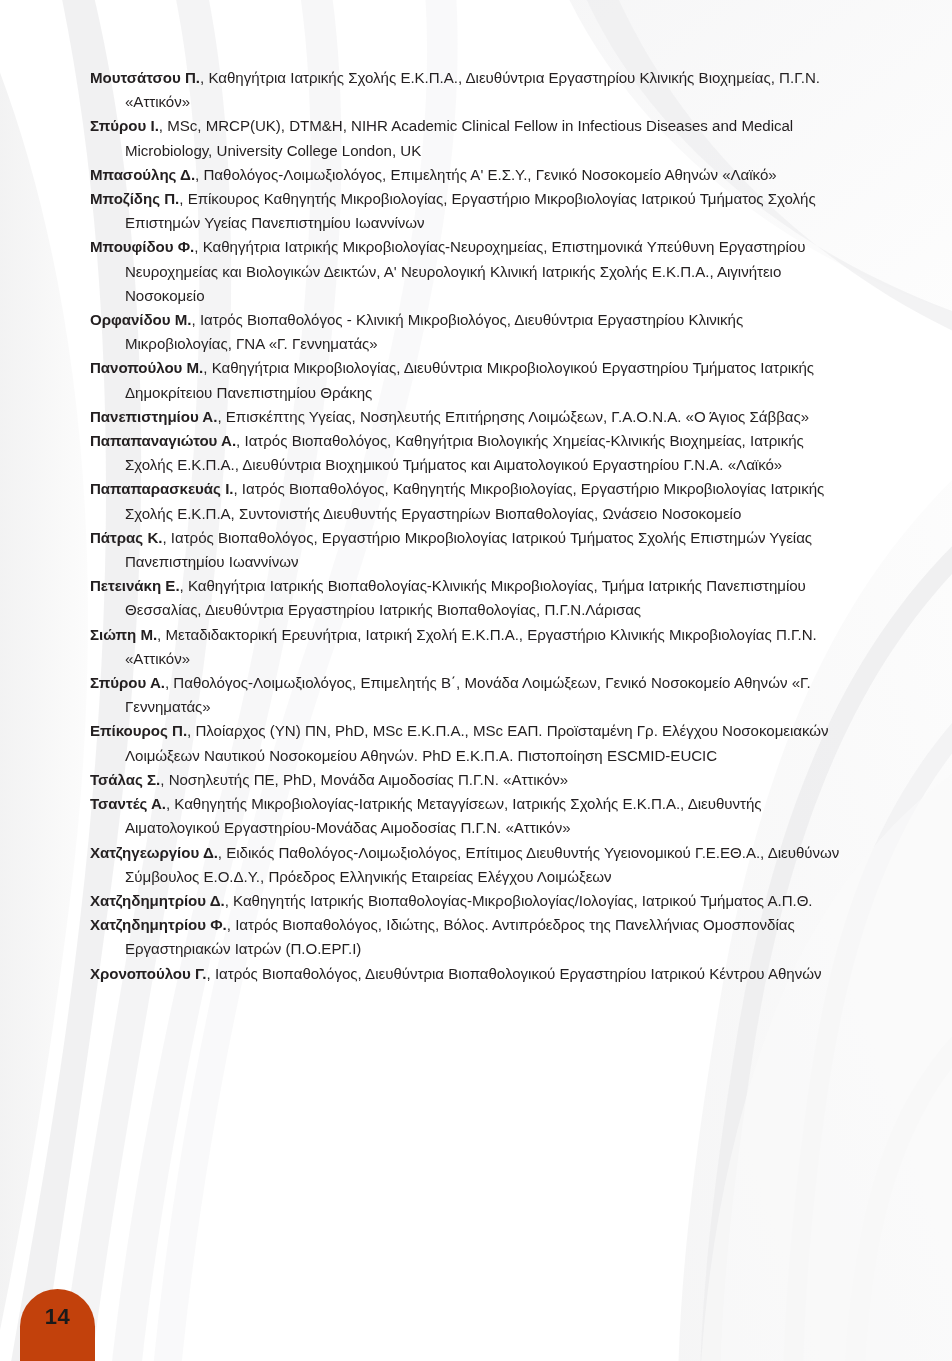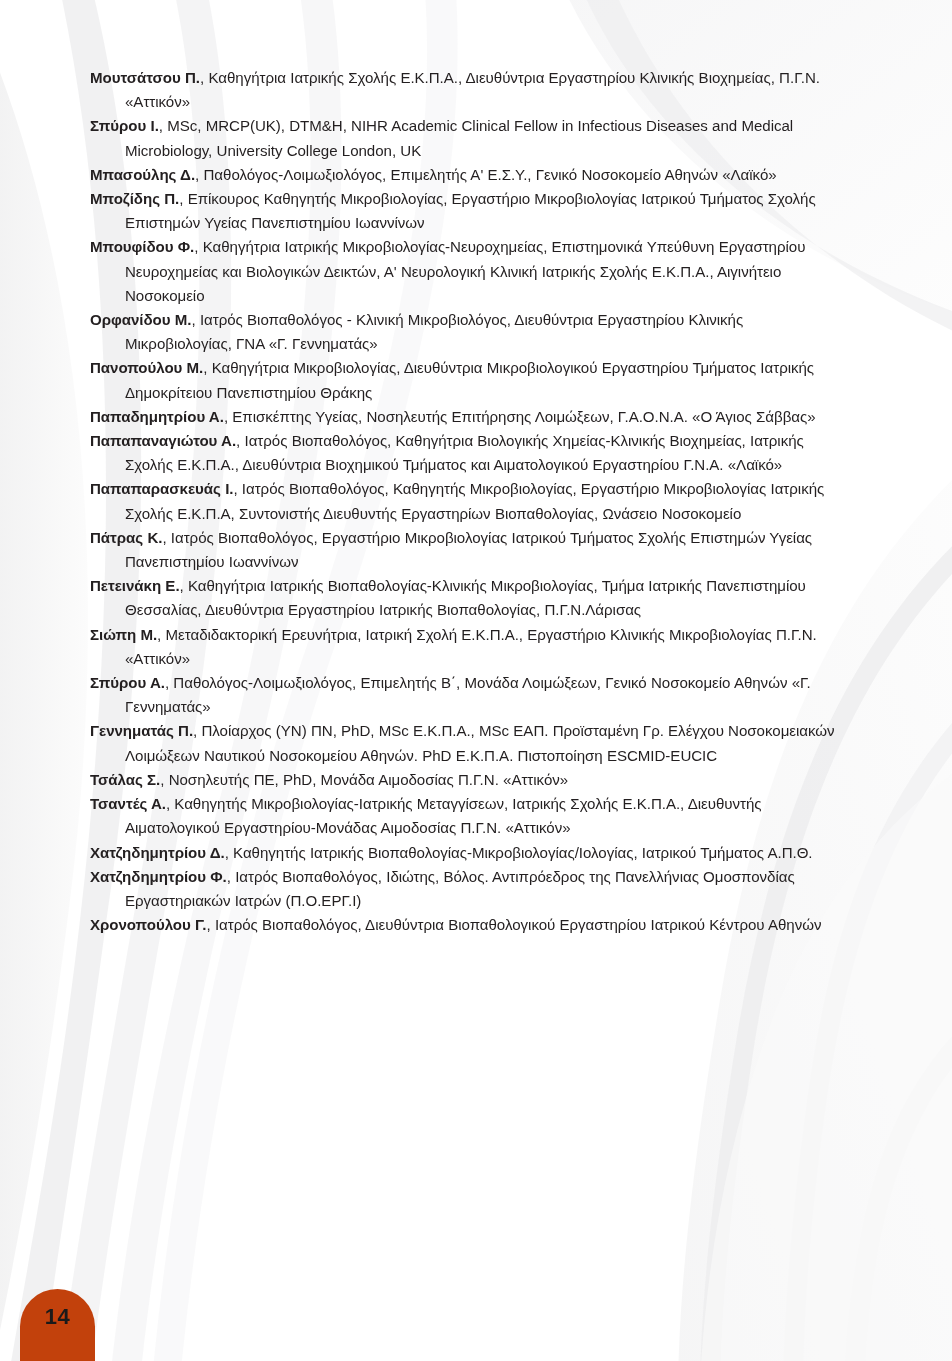--- a/index.html
+++ b/index.html
@@ -112,30 +112,31 @@
 </svg>
 
 <div id="contributor-list" style="color: rgb(35, 31, 32);">
   <p class="entry"><span class="nm">Μουτσάτσου Π.</span><span>, Καθηγήτρια Ιατρικής Σχολής Ε.Κ.Π.Α., Διευθύντρια Εργαστηρίου Κλινικής Βιοχημείας, Π.Γ.Ν. «Αττικόν»</span></p>
   <p class="entry"><span class="nm">Σπύρου Ι.</span><span>, MSc, MRCP(UK), DTM&amp;H, NIHR Academic Clinical Fellow in Infectious Diseases and Medical Microbiology, University College London, UK</span></p>
   <p class="entry"><span class="nm">Μπασούλης Δ.</span><span>, Παθολόγος-Λοιμωξιολόγος, Επιμελητής Α' Ε.Σ.Υ., Γενικό Νοσοκομείο Αθηνών «Λαϊκό»</span></p>
   <p class="entry"><span class="nm">Μποζίδης Π.</span><span>, Επίκουρος Καθηγητής Μικροβιολογίας, Εργαστήριο Μικροβιολογίας Ιατρικού Τμήματος Σχολής Επιστημών Υγείας Πανεπιστημίου Ιωαννίνων</span></p>
   <p class="entry"><span class="nm">Μπουφίδου Φ.</span><span>,  Καθηγήτρια Ιατρικής Μικροβιολογίας-Νευροχημείας, Επιστημονικά Υπεύθυνη Εργαστηρίου Νευροχημείας και Βιολογικών Δεικτών, Α' Νευρολογική Κλινική Ιατρικής Σχολής Ε.Κ.Π.Α., Αιγινήτειο Νοσοκομείο</span></p>
   <p class="entry"><span class="nm">Ορφανίδου Μ.</span><span>, Ιατρός Βιοπαθολόγος -  Κλινική Μικροβιολόγος, Διευθύντρια Εργαστηρίου Κλινικής Μικροβιολογίας, ΓΝΑ «Γ. Γεννηματάς»</span></p>
   <p class="entry"><span class="nm">Πανοπούλου Μ.</span><span>, Καθηγήτρια Μικροβιολογίας, Διευθύντρια Μικροβιολογικού Εργαστηρίου Τμήματος Ιατρικής Δημοκρίτειου Πανεπιστημίου Θράκης</span></p>
-  <p class="entry"><span class="nm">Παπαδημητρίου Α.</span><span>, Επισκέπτης Υγείας, Νοσηλευτής Επιτήρησης Λοιμώξεων, Γ.Α.Ο.Ν.Α. «Ο Άγιος Σάββας»</span></p>
+  <p class="entry"><span class="nm">Πανεπιστημίου Α.</span><span>, Επισκέπτης Υγείας, Νοσηλευτής Επιτήρησης Λοιμώξεων, Γ.Α.Ο.Ν.Α. «Ο Άγιος Σάββας»</span></p>
   <p class="entry"><span class="nm">Παπαπαναγιώτου Α.</span><span>, Ιατρός Βιοπαθολόγος, Καθηγήτρια Βιολογικής Χημείας-Κλινικής Βιοχημείας, Ιατρικής Σχολής  Ε.Κ.Π.Α., Διευθύντρια Βιοχημικού Τμήματος και Αιματολογικού Εργαστηρίου Γ.Ν.Α. «Λαϊκό»</span></p>
   <p class="entry"><span class="nm">Παπαπαρασκευάς Ι.</span><span>, Ιατρός Βιοπαθολόγος, Καθηγητής Μικροβιολογίας, Εργαστήριο Μικροβιολογίας Ιατρικής Σχολής Ε.Κ.Π.Α, Συντονιστής Διευθυντής Εργαστηρίων Βιοπαθολογίας, Ωνάσειο Νοσοκομείο</span></p>
   <p class="entry"><span class="nm">Πάτρας Κ.</span><span>,  Ιατρός Βιοπαθολόγος, Εργαστήριο Μικροβιολογίας Ιατρικού Τμήματος Σχολής Επιστημών Υγείας Πανεπιστημίου Ιωαννίνων</span></p>
   <p class="entry"><span class="nm">Πετεινάκη Ε.</span><span>,  Καθηγήτρια Ιατρικής Βιοπαθολογίας-Κλινικής Μικροβιολογίας, Τμήμα Ιατρικής Πανεπιστημίου Θεσσαλίας, Διευθύντρια Εργαστηρίου Ιατρικής Βιοπαθολογίας, Π.Γ.Ν.Λάρισας</span></p>
   <p class="entry"><span class="nm">Σιώπη Μ.</span><span>, Μεταδιδακτορική Ερευνήτρια, Ιατρική Σχολή Ε.Κ.Π.Α., Εργαστήριο Κλινικής Μικροβιολογίας Π.Γ.Ν. «Αττικόν»</span></p>
   <p class="entry"><span class="nm">Σπύρου Α.</span><span>, Παθολόγος-Λοιμωξιολόγος, Επιμελητής Β΄, Μονάδα Λοιμώξεων, Γενικό Νοσοκομείο Αθηνών «Γ. Γεννηματάς»</span></p>
-  <p class="entry"><span class="nm">Γεννηματάς Π.</span><span>, Πλοίαρχος (ΥΝ) ΠΝ, PhD, MSc Ε.Κ.Π.Α., MSc ΕΑΠ. Προϊσταμένη Γρ. Ελέγχου Νοσοκομειακών Λοιμώξεων Ναυτικού Νοσοκομείου Αθηνών. PhD Ε.Κ.Π.Α. Πιστοποίηση ESCMID-EUCIC</span></p>
+  <p class="entry"><span class="nm">Επίκουρος Π.</span><span>, Πλοίαρχος (ΥΝ) ΠΝ, PhD, MSc Ε.Κ.Π.Α., MSc ΕΑΠ. Προϊσταμένη Γρ. Ελέγχου Νοσοκομειακών Λοιμώξεων Ναυτικού Νοσοκομείου Αθηνών. PhD Ε.Κ.Π.Α. Πιστοποίηση ESCMID-EUCIC</span></p>
   <p class="entry"><span class="nm">Τσάλας Σ.</span><span>, Νοσηλευτής ΠΕ, PhD, Μονάδα Αιμοδοσίας Π.Γ.Ν. «Αττικόν»</span></p>
   <p class="entry"><span class="nm">Τσαντές Α.</span><span>, Καθηγητής Μικροβιολογίας-Ιατρικής Μεταγγίσεων, Ιατρικής Σχολής Ε.Κ.Π.Α., Διευθυντής Αιματολογικού Εργαστηρίου-Μονάδας Αιμοδοσίας Π.Γ.Ν. «Αττικόν»</span></p>
+  <p class="entry"><span class="nm">Χατζηγεωργίου Δ.</span><span>,  Ειδικός Παθολόγος-Λοιμωξιολόγος, Επίτιμος Διευθυντής Υγειονομικού Γ.Ε.ΕΘ.Α., Διευθύνων Σύμβουλος Ε.Ο.Δ.Υ., Πρόεδρος Ελληνικής Εταιρείας Ελέγχου Λοιμώξεων</span></p>
   <p class="entry"><span class="nm">Χατζηδημητρίου Δ.</span><span>, Καθηγητής Ιατρικής Βιοπαθολογίας-Μικροβιολογίας/Ιολογίας, Ιατρικού Τμήματος Α.Π.Θ.</span></p>
   <p class="entry"><span class="nm">Χατζηδημητρίου Φ.</span><span>, Ιατρός Βιοπαθολόγος, Ιδιώτης, Βόλος. Αντιπρόεδρος της Πανελλήνιας Ομοσπονδίας Εργαστηριακών Ιατρών (Π.Ο.ΕΡΓ.Ι)</span></p>
   <p class="entry"><span class="nm">Χρονοπούλου Γ.</span><span>,  Ιατρός Βιοπαθολόγος, Διευθύντρια Βιοπαθολογικού Εργαστηρίου Ιατρικού Κέντρου Αθηνών</span></p>
 </div>
 
 <div id="page-number-badge" style="background: #c2410c;">
   <span class="num">14</span>
 </div>
 
 </body></html>

